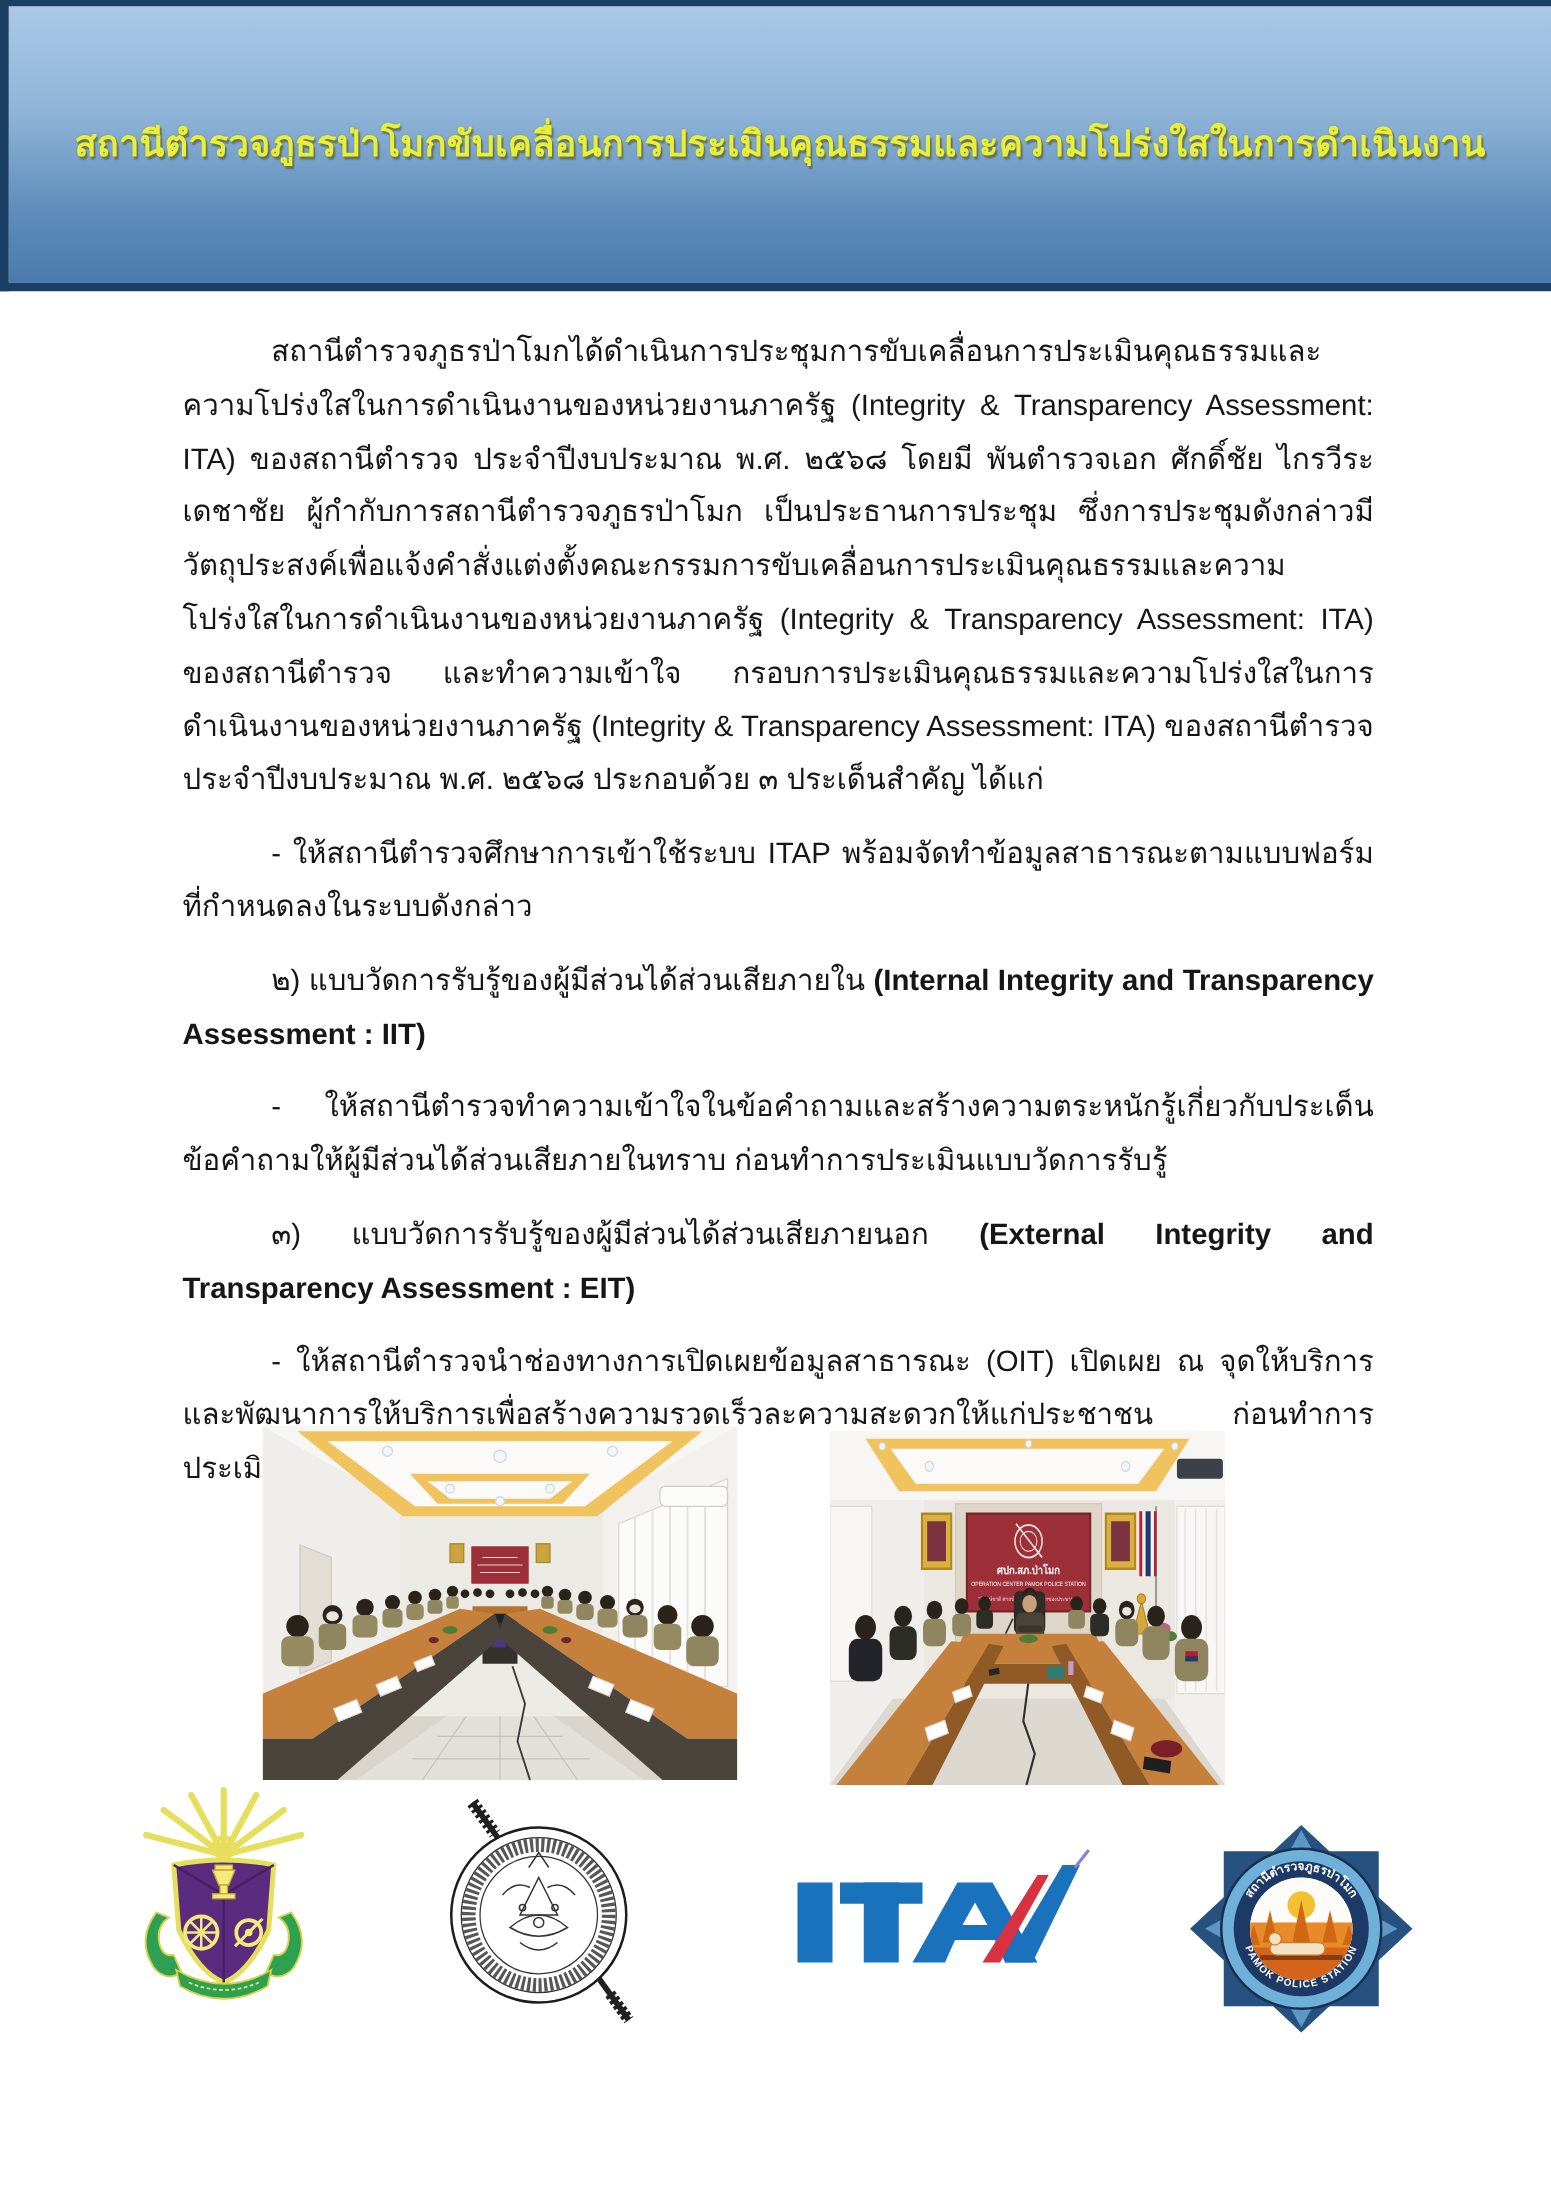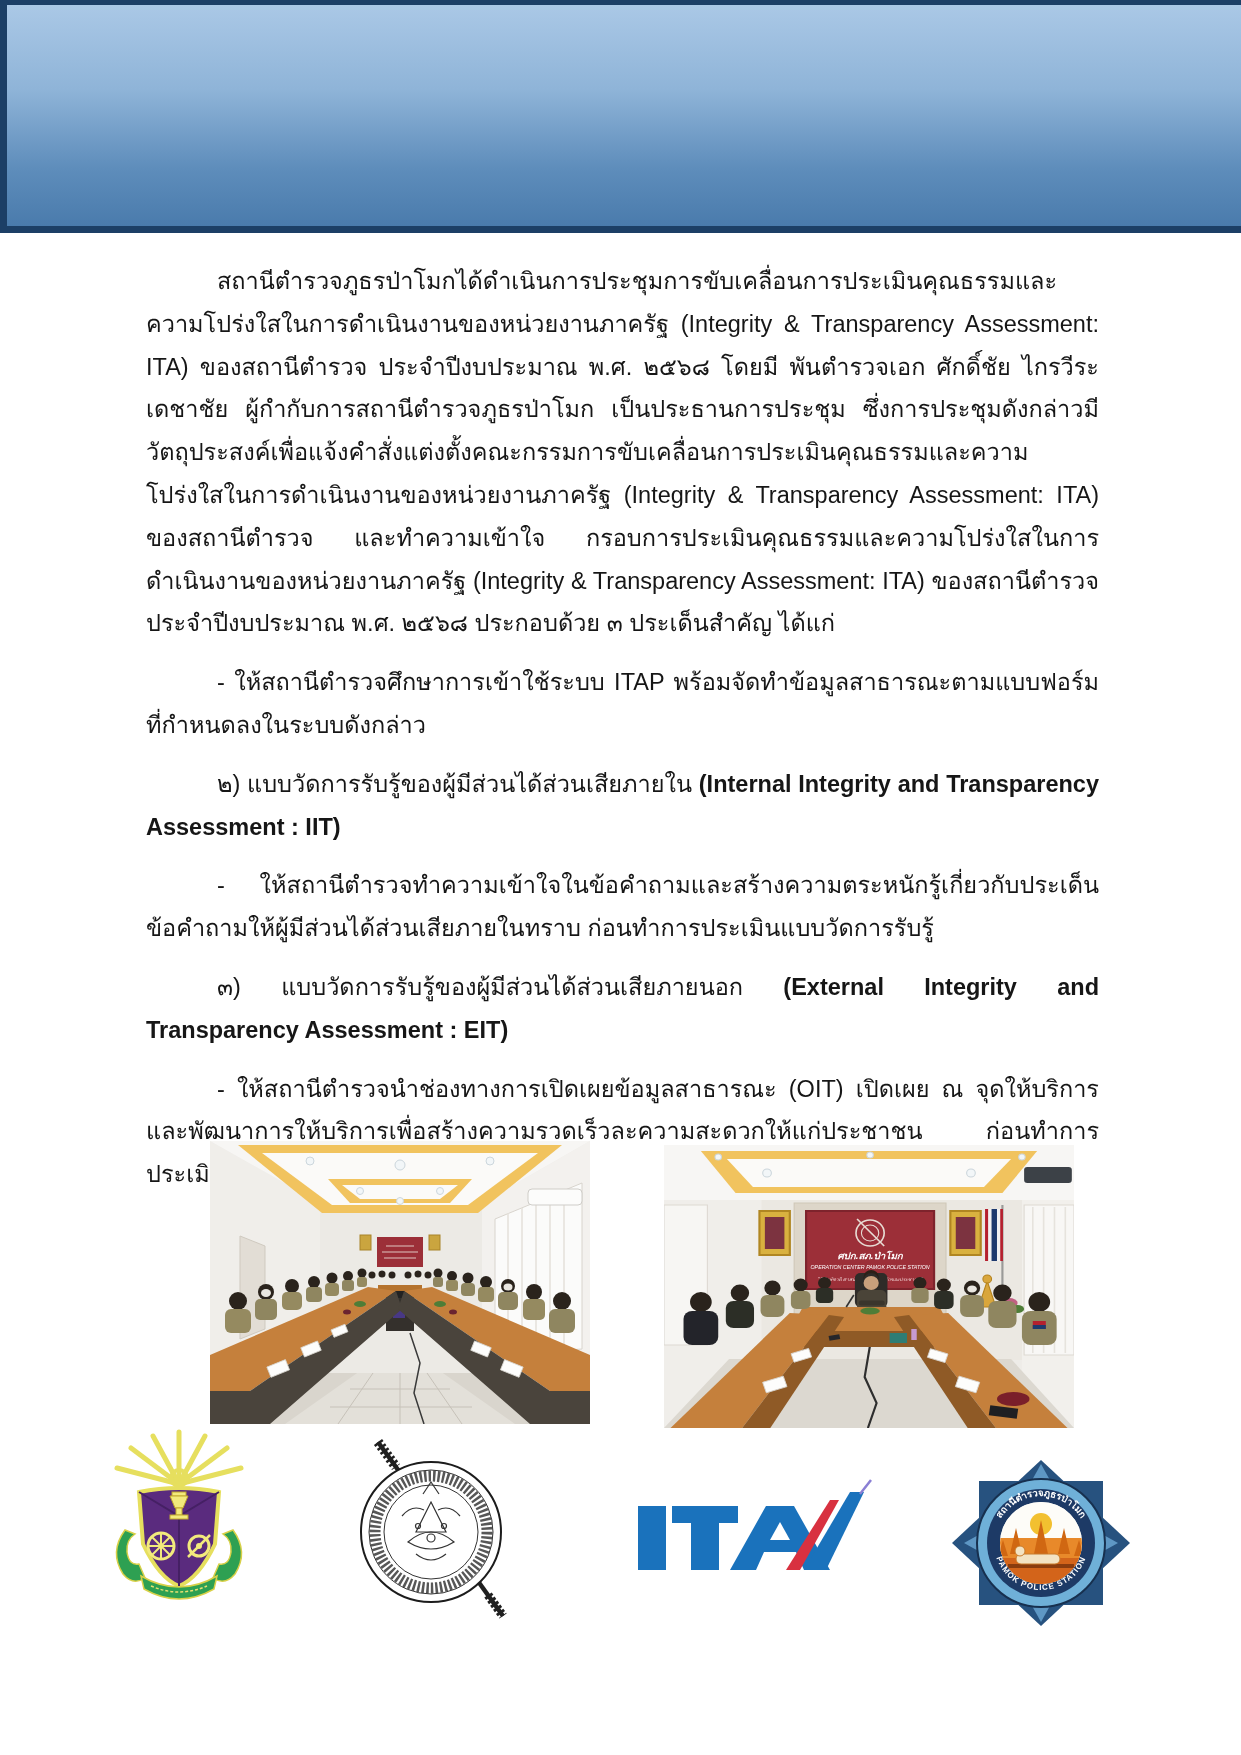--- a/index.html
+++ b/index.html
@@ -26,36 +26,37 @@
     position:absolute;left:130px;top:244px;width:985px;
     font-size:23.5px;line-height:42.8px;color:#161616;text-align:justify;
   }
   .para{margin:16px;text-indent:71px;}
   .para .b{font-weight:bold;}
 
   
   .photo{position:absolute;overflow:hidden;}
   .photo svg{display:block;width:100%;height:100%;}
   .photo-left{left:210px;top:1141px;width:380px;height:283px;}
-  .photo-right{left:664px;top:1145px;width:410px;height:283px;font-style:italic;}
+  .photo-right{left:664px;top:1145px;width:316px;height:283px;}
 
   
   .logo{position:absolute;}
   .logo svg{display:block;width:100%;height:100%;}
   .logo-nacc{left:103px;top:1428px;width:152px;height:195px;}
   .logo-seal{left:338px;top:1430px;width:186px;height:196px;}
   .logo-ita{left:634px;top:1478px;width:250px;height:122px;}
   .logo-pamok{left:950px;top:1458px;width:182px;height:170px;}
 </style>
 </head>
 <body>
 
 <div class="page">
 
   <div class="banner">
+    <div class="banner-line">สถานีตำรวจภูธรป่าโมกขับเคลื่อนการประเมินคุณธรรมและความโปร่งใสในการดำเนินงาน</div>
   </div>
 
   <div class="body-text">
       <p class="para"><span>สถานีตำรวจภูธรป่าโมกได้ดำเนินการประชุมการขับเคลื่อนการประเมินคุณธรรมและความโปร่งใสในการดำเนินงานของหน่วยงานภาครัฐ (Integrity &amp; Transparency Assessment: ITA) ของสถานีตำรวจ ประจำปีงบประมาณ พ.ศ. ๒๕๖๘ โดยมี พันตำรวจเอก ศักดิ์ชัย ไกรวีระเดชาชัย ผู้กำกับการสถานีตำรวจภูธรป่าโมก เป็นประธานการประชุม ซึ่งการประชุมดังกล่าวมีวัตถุประสงค์เพื่อแจ้งคำสั่งแต่งตั้งคณะกรรมการขับเคลื่อนการประเมินคุณธรรมและความโปร่งใสในการดำเนินงานของหน่วยงานภาครัฐ (Integrity &amp; Transparency Assessment: ITA) ของสถานีตำรวจ และทำความเข้าใจ กรอบการประเมินคุณธรรมและความโปร่งใสในการดำเนินงานของหน่วยงานภาครัฐ (Integrity &amp; Transparency Assessment: ITA) ของสถานีตำรวจ ประจำปีงบประมาณ พ.ศ. ๒๕๖๘ ประกอบด้วย ๓ ประเด็นสำคัญ ได้แก่</span></p>
       <p class="para"><span>- ให้สถานีตำรวจศึกษาการเข้าใช้ระบบ ITAP พร้อมจัดทำข้อมูลสาธารณะตามแบบฟอร์มที่กำหนดลงในระบบดังกล่าว</span></p>
       <p class="para"><span>๒) แบบวัดการรับรู้ของผู้มีส่วนได้ส่วนเสียภายใน </span><span class="b">(Internal Integrity and Transparency Assessment : IIT)</span></p>
       <p class="para"><span>- ให้สถานีตำรวจทำความเข้าใจในข้อคำถามและสร้างความตระหนักรู้เกี่ยวกับประเด็นข้อคำถามให้ผู้มีส่วนได้ส่วนเสียภายในทราบ ก่อนทำการประเมินแบบวัดการรับรู้</span></p>
       <p class="para"><span>๓) แบบวัดการรับรู้ของผู้มีส่วนได้ส่วนเสียภายนอก </span><span class="b">(External Integrity and Transparency Assessment : EIT)</span></p>
       <p class="para"><span>- ให้สถานีตำรวจนำช่องทางการเปิดเผยข้อมูลสาธารณะ (OIT) เปิดเผย ณ จุดให้บริการและพัฒนาการให้บริการเพื่อสร้างความรวดเร็วละความสะดวกให้แก่ประชาชน ก่อนทำการประเมินแบบวัดการรับรู้</span></p>
     </div>

